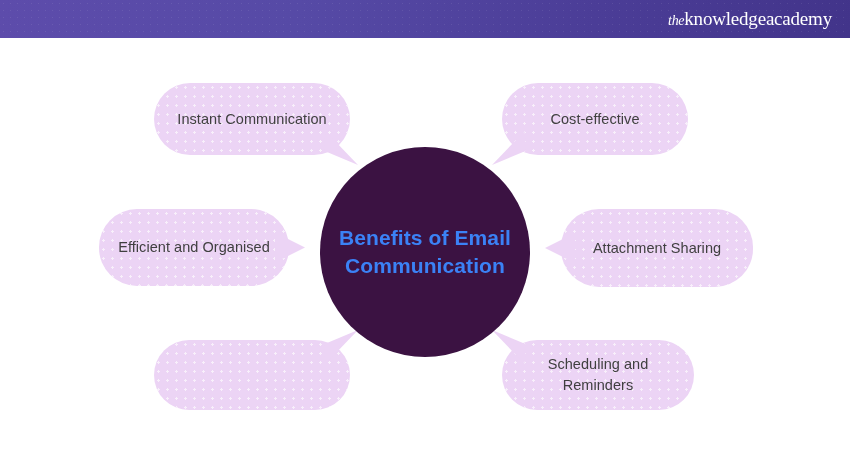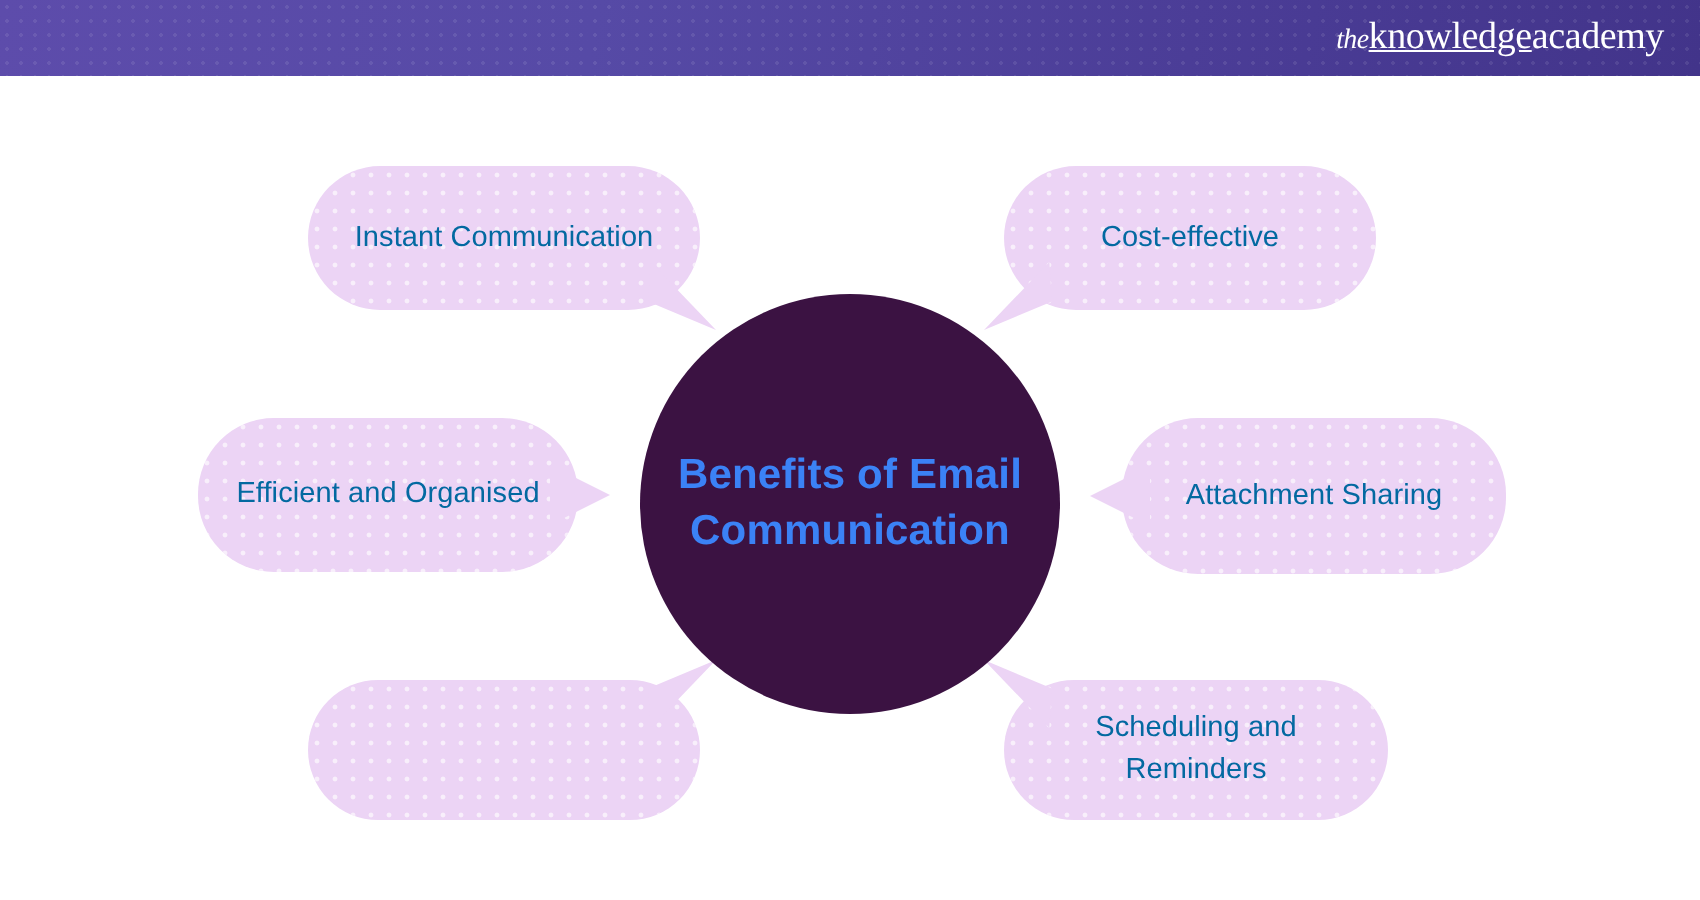--- a/index.html
+++ b/index.html
@@ -52,21 +52,20 @@
     white-space: nowrap;
     z-index: 2;
   }
   .brand-logo .brand-the {
     font-style: italic;
     font-size: 14px;
     letter-spacing: -0.3px;
   }
   .brand-logo .brand-knowledge {
     font-weight: 400;
-    text-decoration: underline;
   }
   .brand-logo .brand-academy {
     font-weight: 400;
     text-align: right;
   }
 
   
   .center-circle {
     position: absolute;
     left: 320px;
@@ -105,21 +104,21 @@
     position: absolute;
     inset: 0;
     border-radius: 38px;
     background-image: radial-gradient(rgba(255,255,255,0.62) 1px, transparent 1.4px);
     background-size: 9px 9px;
     pointer-events: none;
   }
   .bubble-label {
     position: relative;
     z-index: 2;
-    color: #0369a1;
+    color: #404040;
     font-size: 14.5px;
     line-height: 1.42;
     text-align: center;
     padding: 0 14px;
     letter-spacing: 0.05px;
   }
   .tail {
     position: absolute;
     width: 34px;
     height: 34px;

